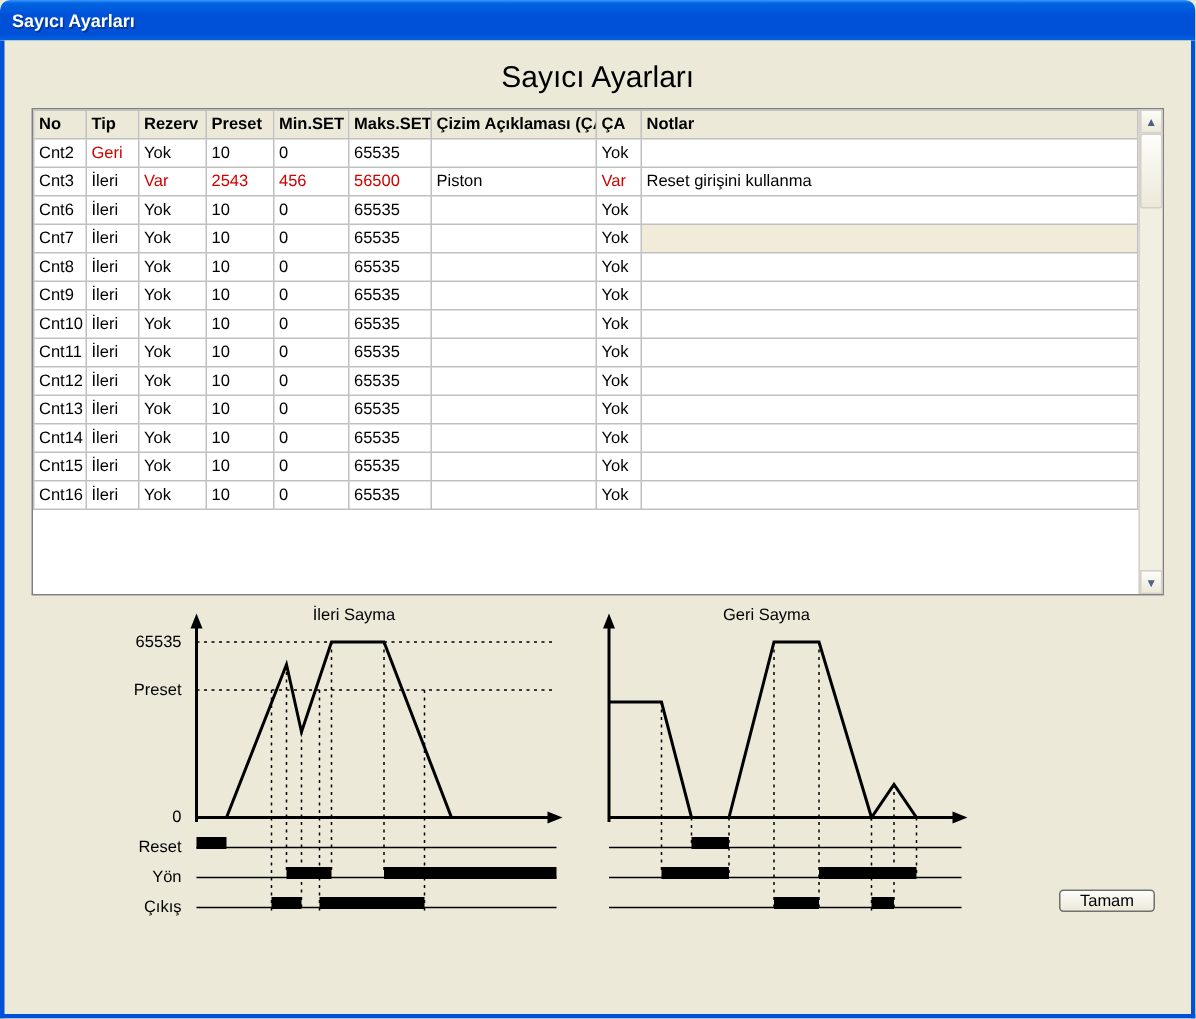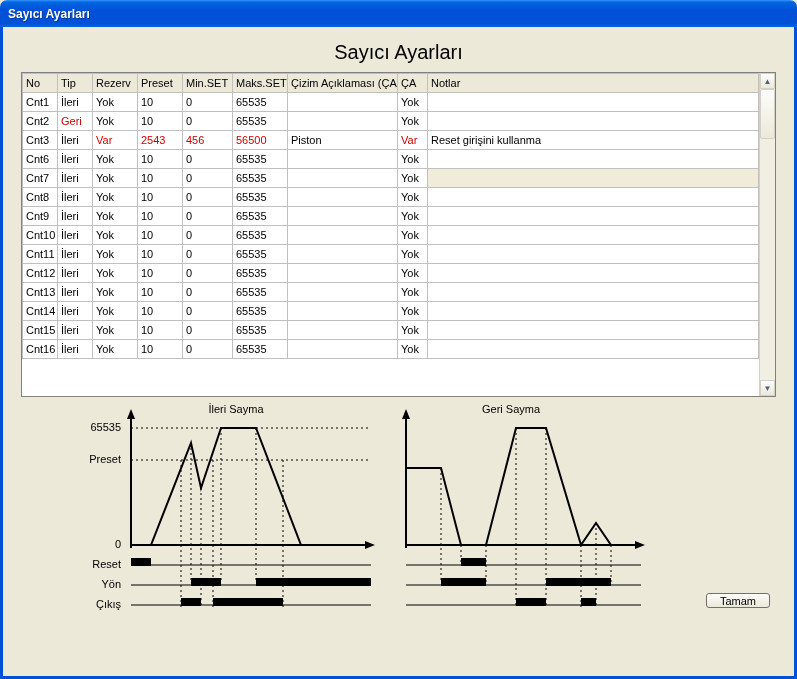--- a/index.html
+++ b/index.html
@@ -74,21 +74,21 @@
 th, td {
   border: 1px solid #c0c0c0;
   padding: 2px 3px;
   text-align: left;
   height: 19px;
   overflow: hidden;
   white-space: nowrap;
 }
 th {
   background: #ece9d8;
-  font-weight: normal;
+  font-weight: bold;
 }
 .col-no { width: 35px; }
 .col-tip { width: 35px; }
 .col-rezerv { width: 45px; }
 .col-preset { width: 45px; }
 .col-min { width: 50px; }
 .col-maks { width: 55px; }
 .col-ciz { width: 110px; }
 .col-ca { width: 30px; }
 .col-not { width: auto; }
@@ -149,31 +149,20 @@
           <th>Preset</th>
           <th>Min.SET</th>
           <th>Maks.SET</th>
           <th>Çizim Açıklaması (ÇA)</th>
           <th>ÇA</th>
           <th>Notlar</th>
         </tr>
       </thead>
       <tbody id="tbody">
           <tr>
-            <td>Cnt1</td>
-            <td>İleri</td>
-            <td>Yok</td>
-            <td>10</td>
-            <td>0</td>
-            <td>65535</td>
-            <td></td>
-            <td>Yok</td>
-            <td></td>
-          </tr>
-          <tr>
             <td>Cnt2</td>
             <td class="red">Geri</td>
             <td>Yok</td>
             <td>10</td>
             <td>0</td>
             <td>65535</td>
             <td></td>
             <td>Yok</td>
             <td></td>
           </tr>

